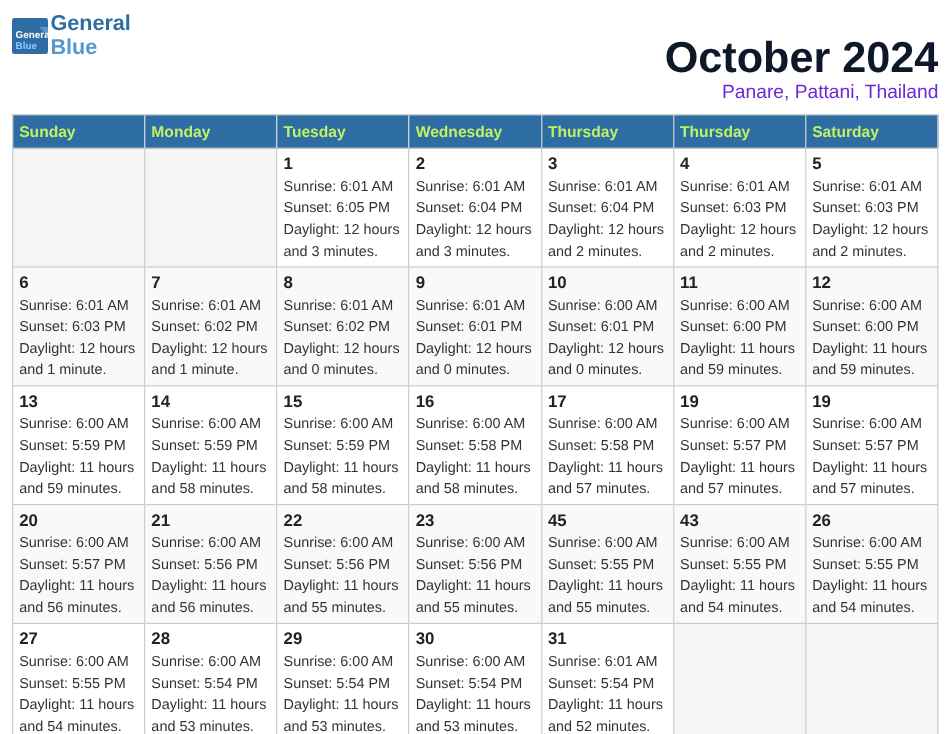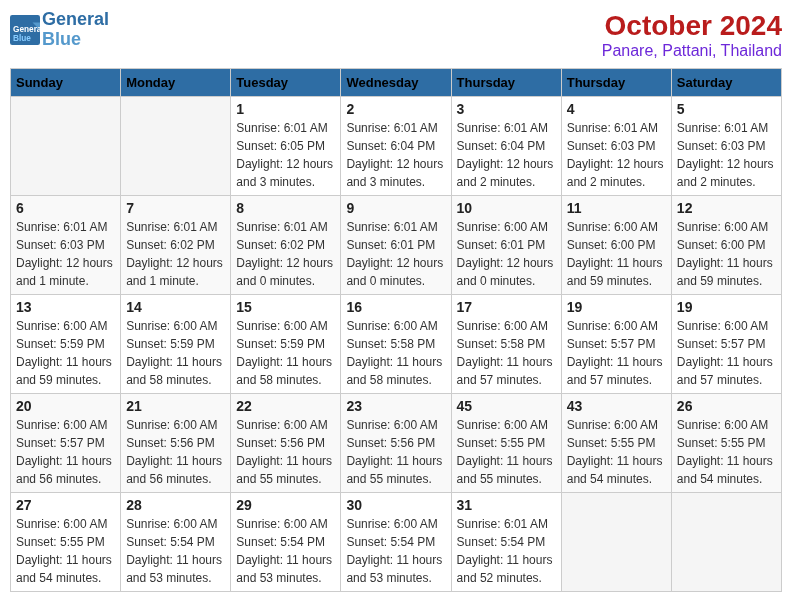--- a/index.html
+++ b/index.html
@@ -31,36 +31,37 @@
     }
     .logo-icon {
       width: 30px;
       height: 30px;
       margin-right: 2px;
     }
     .title-area {
       text-align: right;
     }
     .calendar-title {
-      font-size: 28px;
-      font-weight: bold;
-      color: #b91c1c;
+      font-size: 36px;
+      font-weight: bold;
+      color: #0f172a;
+      margin-top: 17px;
     }
     .calendar-subtitle {
       font-size: 16px;
       color: #6d28d9;
     }
     table {
       width: 100%;
       border-collapse: collapse;
       font-size: 11px;
     }
     thead tr th {
       background: #2e6da4;
-      color: #000000;
+      color: #bef264;
       text-align: left;
       padding: 6px 5px;
       font-size: 13px;
       font-weight: bold;
       border: 1px solid #ccc;
     }
     tbody tr td {
       vertical-align: top;
       border: 1px solid #ccc;
       padding: 4px 5px;

